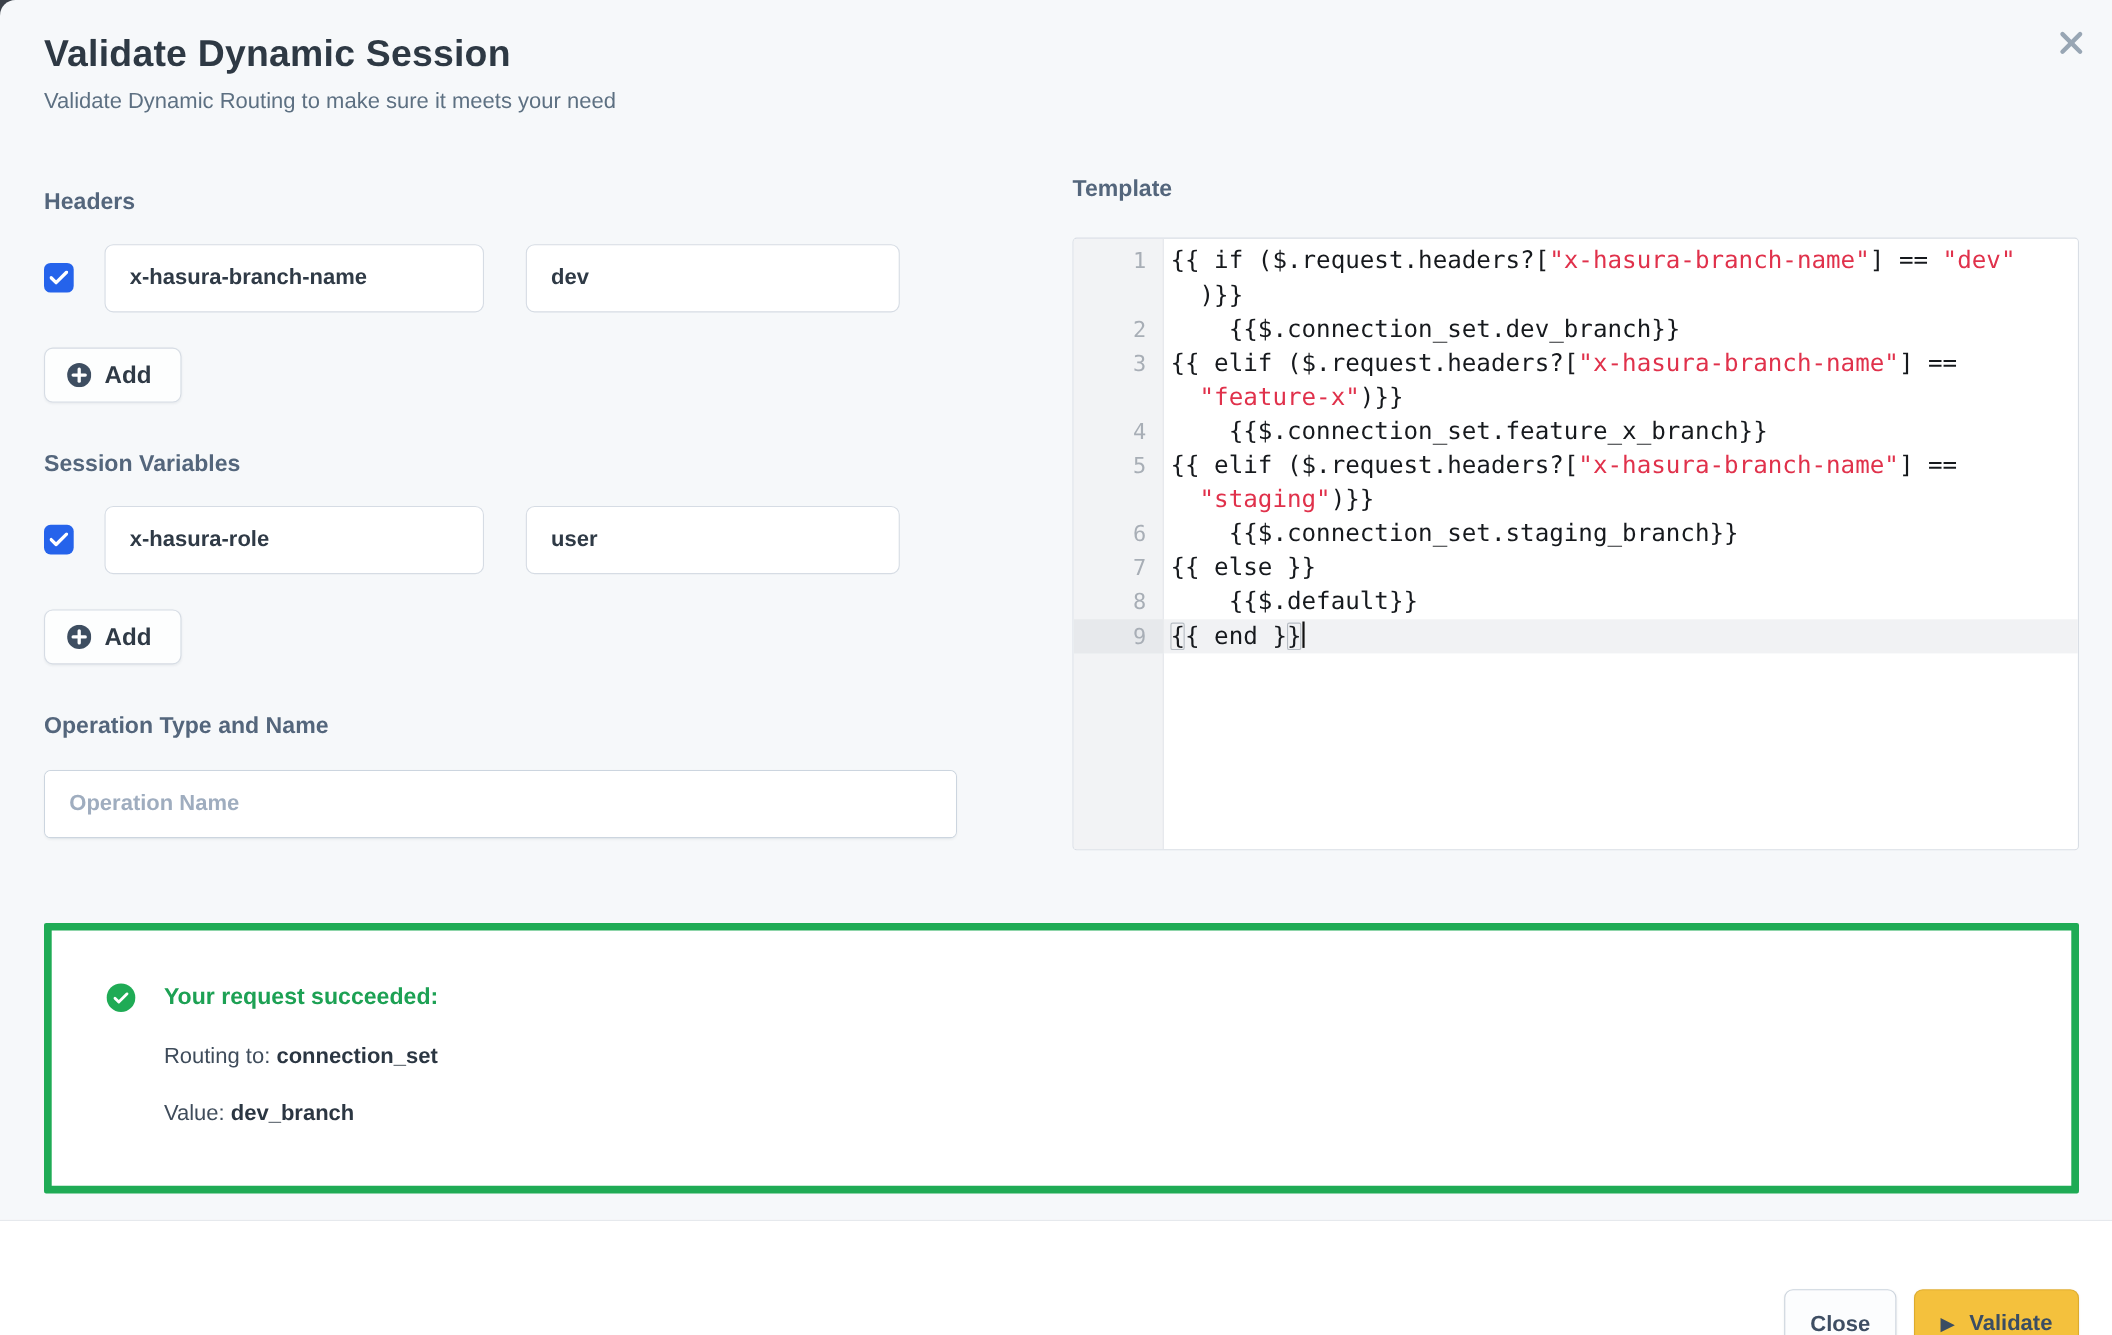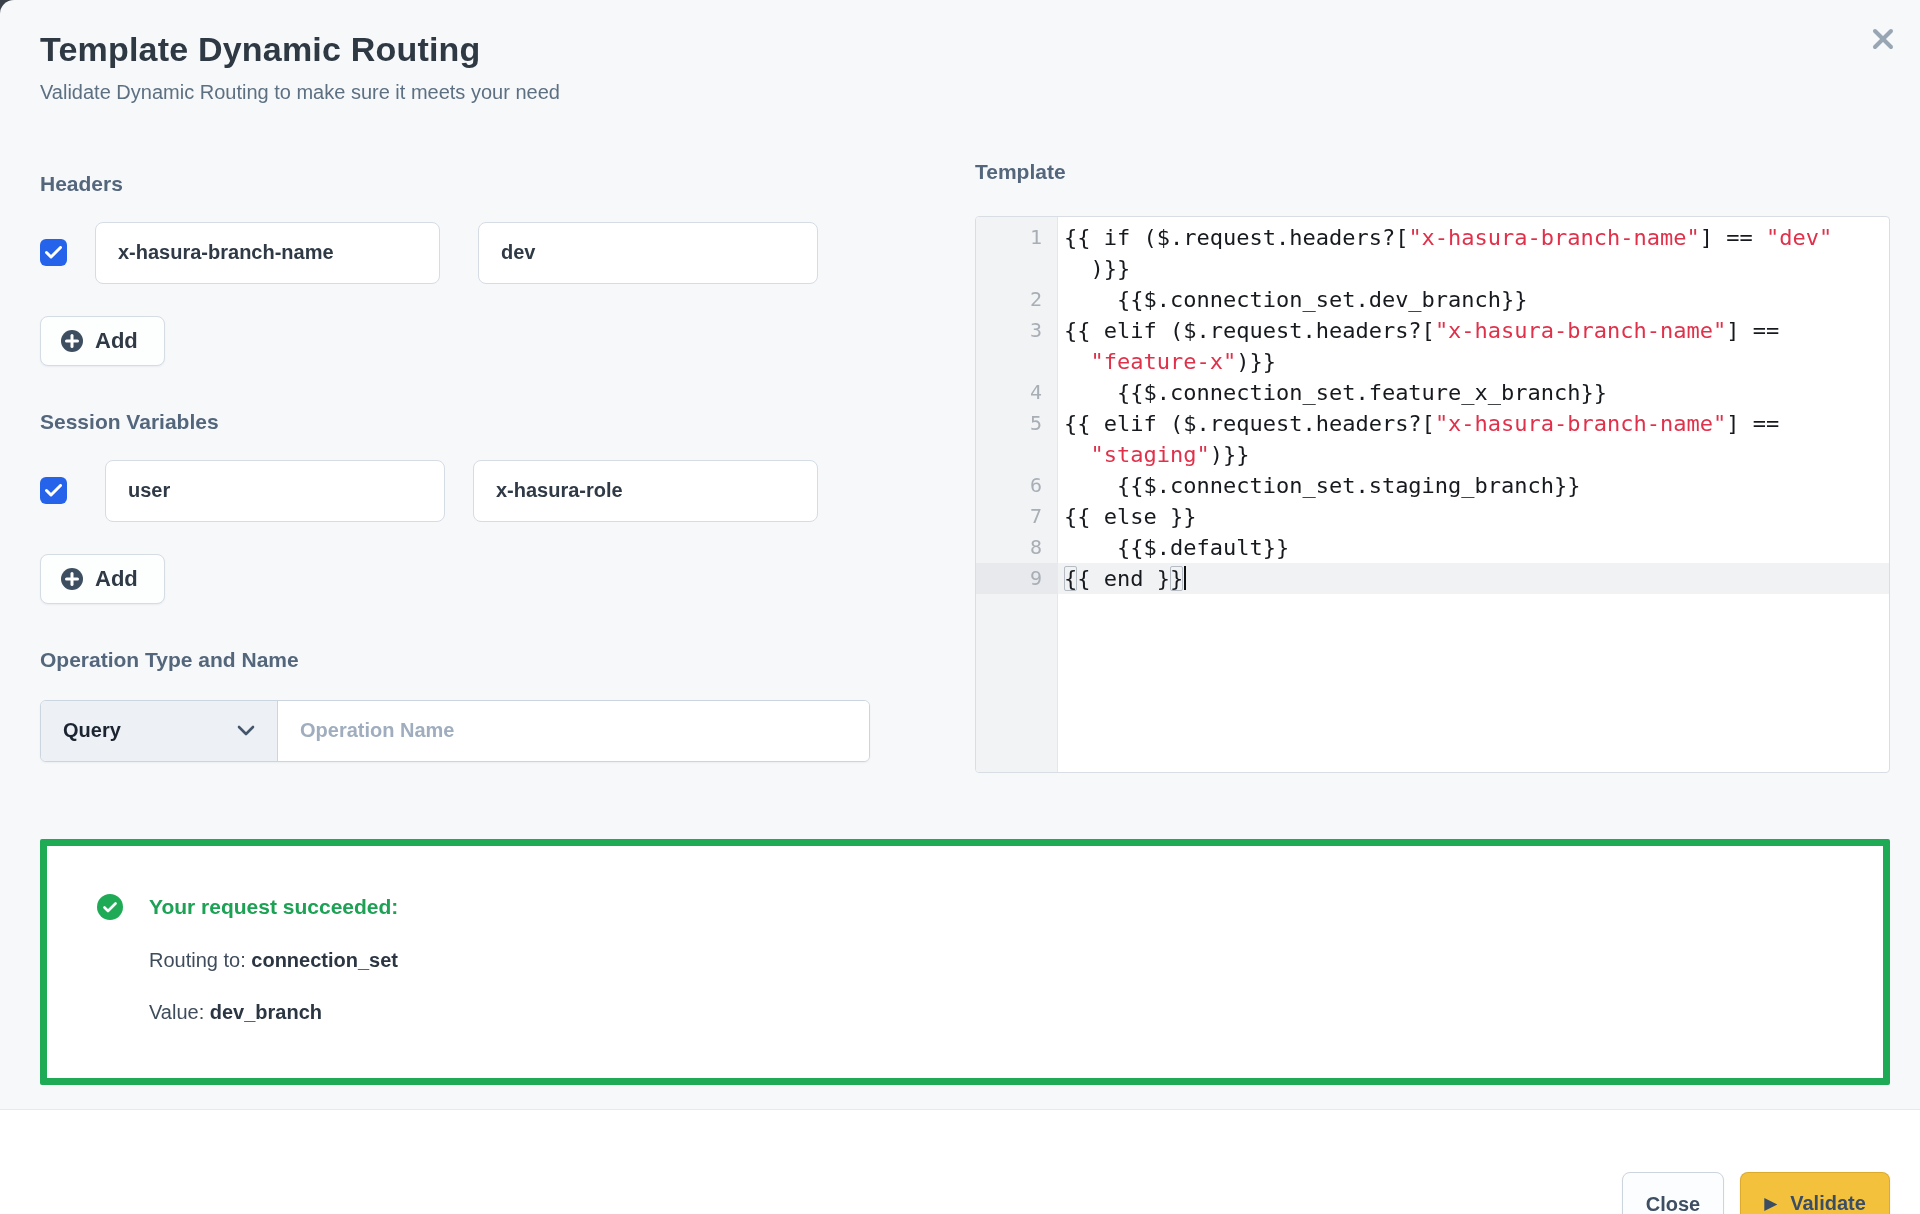--- a/index.html
+++ b/index.html
@@ -146,21 +146,21 @@
 <div class="modal">
 
   <div class="close-x">
     <svg width="24" height="24" viewBox="0 0 24 24">
       <line x1="4" y1="4" x2="20" y2="20" stroke="#98a6b4" stroke-width="4" stroke-linecap="round"></line>
       <line x1="20" y1="4" x2="4" y2="20" stroke="#98a6b4" stroke-width="4" stroke-linecap="round"></line>
     </svg>
   </div>
 
   <div class="content">
-    <div class="title">Template Dynamic Routing</div>
+    <div class="title">Validate Dynamic Session</div>
     <div class="subtitle">Validate Dynamic Routing to make sure it meets your need</div>
 
     <div class="columns">
 
       <div class="col-left">
         <div class="section-label">Headers</div>
 
         <div class="kv-row">
           <div class="checkbox">
             <svg width="17" height="13" viewBox="0 0 17 13">
@@ -181,42 +181,36 @@
         </div>
 
         <div class="section-label mt-section">Session Variables</div>
 
         <div class="kv-row">
           <div class="checkbox">
             <svg width="17" height="13" viewBox="0 0 17 13">
               <polyline points="1.5,6.5 6,11 15.5,1.5" fill="none" stroke="#fff" stroke-width="3" stroke-linecap="round" stroke-linejoin="round"></polyline>
             </svg>
           </div>
+          <input class="ti key" type="text" value="x-hasura-role" style="">
           <input class="ti val" type="text" value="user" style="">
-          <input class="ti key" type="text" value="x-hasura-role" style="">
         </div>
 
         <div class="add-btn">
           <svg width="22" height="22" viewBox="0 0 22 22">
             <circle cx="11" cy="11" r="11" fill="#3e4e61"></circle>
             <line x1="11" y1="5.5" x2="11" y2="16.5" stroke="#fff" stroke-width="3" stroke-linecap="round"></line>
             <line x1="5.5" y1="11" x2="16.5" y2="11" stroke="#fff" stroke-width="3" stroke-linecap="round"></line>
           </svg>
           <span class="add-label">Add</span>
         </div>
 
         <div class="section-label mt-section">Operation Type and Name</div>
 
         <div class="op-group">
-          <div class="op-select">
-            <span class="op-select-value">Query</span>
-            <svg width="18" height="11" viewBox="0 0 18 11">
-              <polyline points="2,2 9,9 16,2" fill="none" stroke="#44566b" stroke-width="2.6" stroke-linecap="round" stroke-linejoin="round"></polyline>
-            </svg>
-          </div>
           <input class="ti op-name" type="text" placeholder="Operation Name" style="">
         </div>
       </div>
 
       <div class="col-right">
         <div class="tpl-label">Template</div>
         <div class="editor">
           <div class="gutter-bg"></div>
           <div class="code-rows" id="code-rows">
               <div class="code-row">

